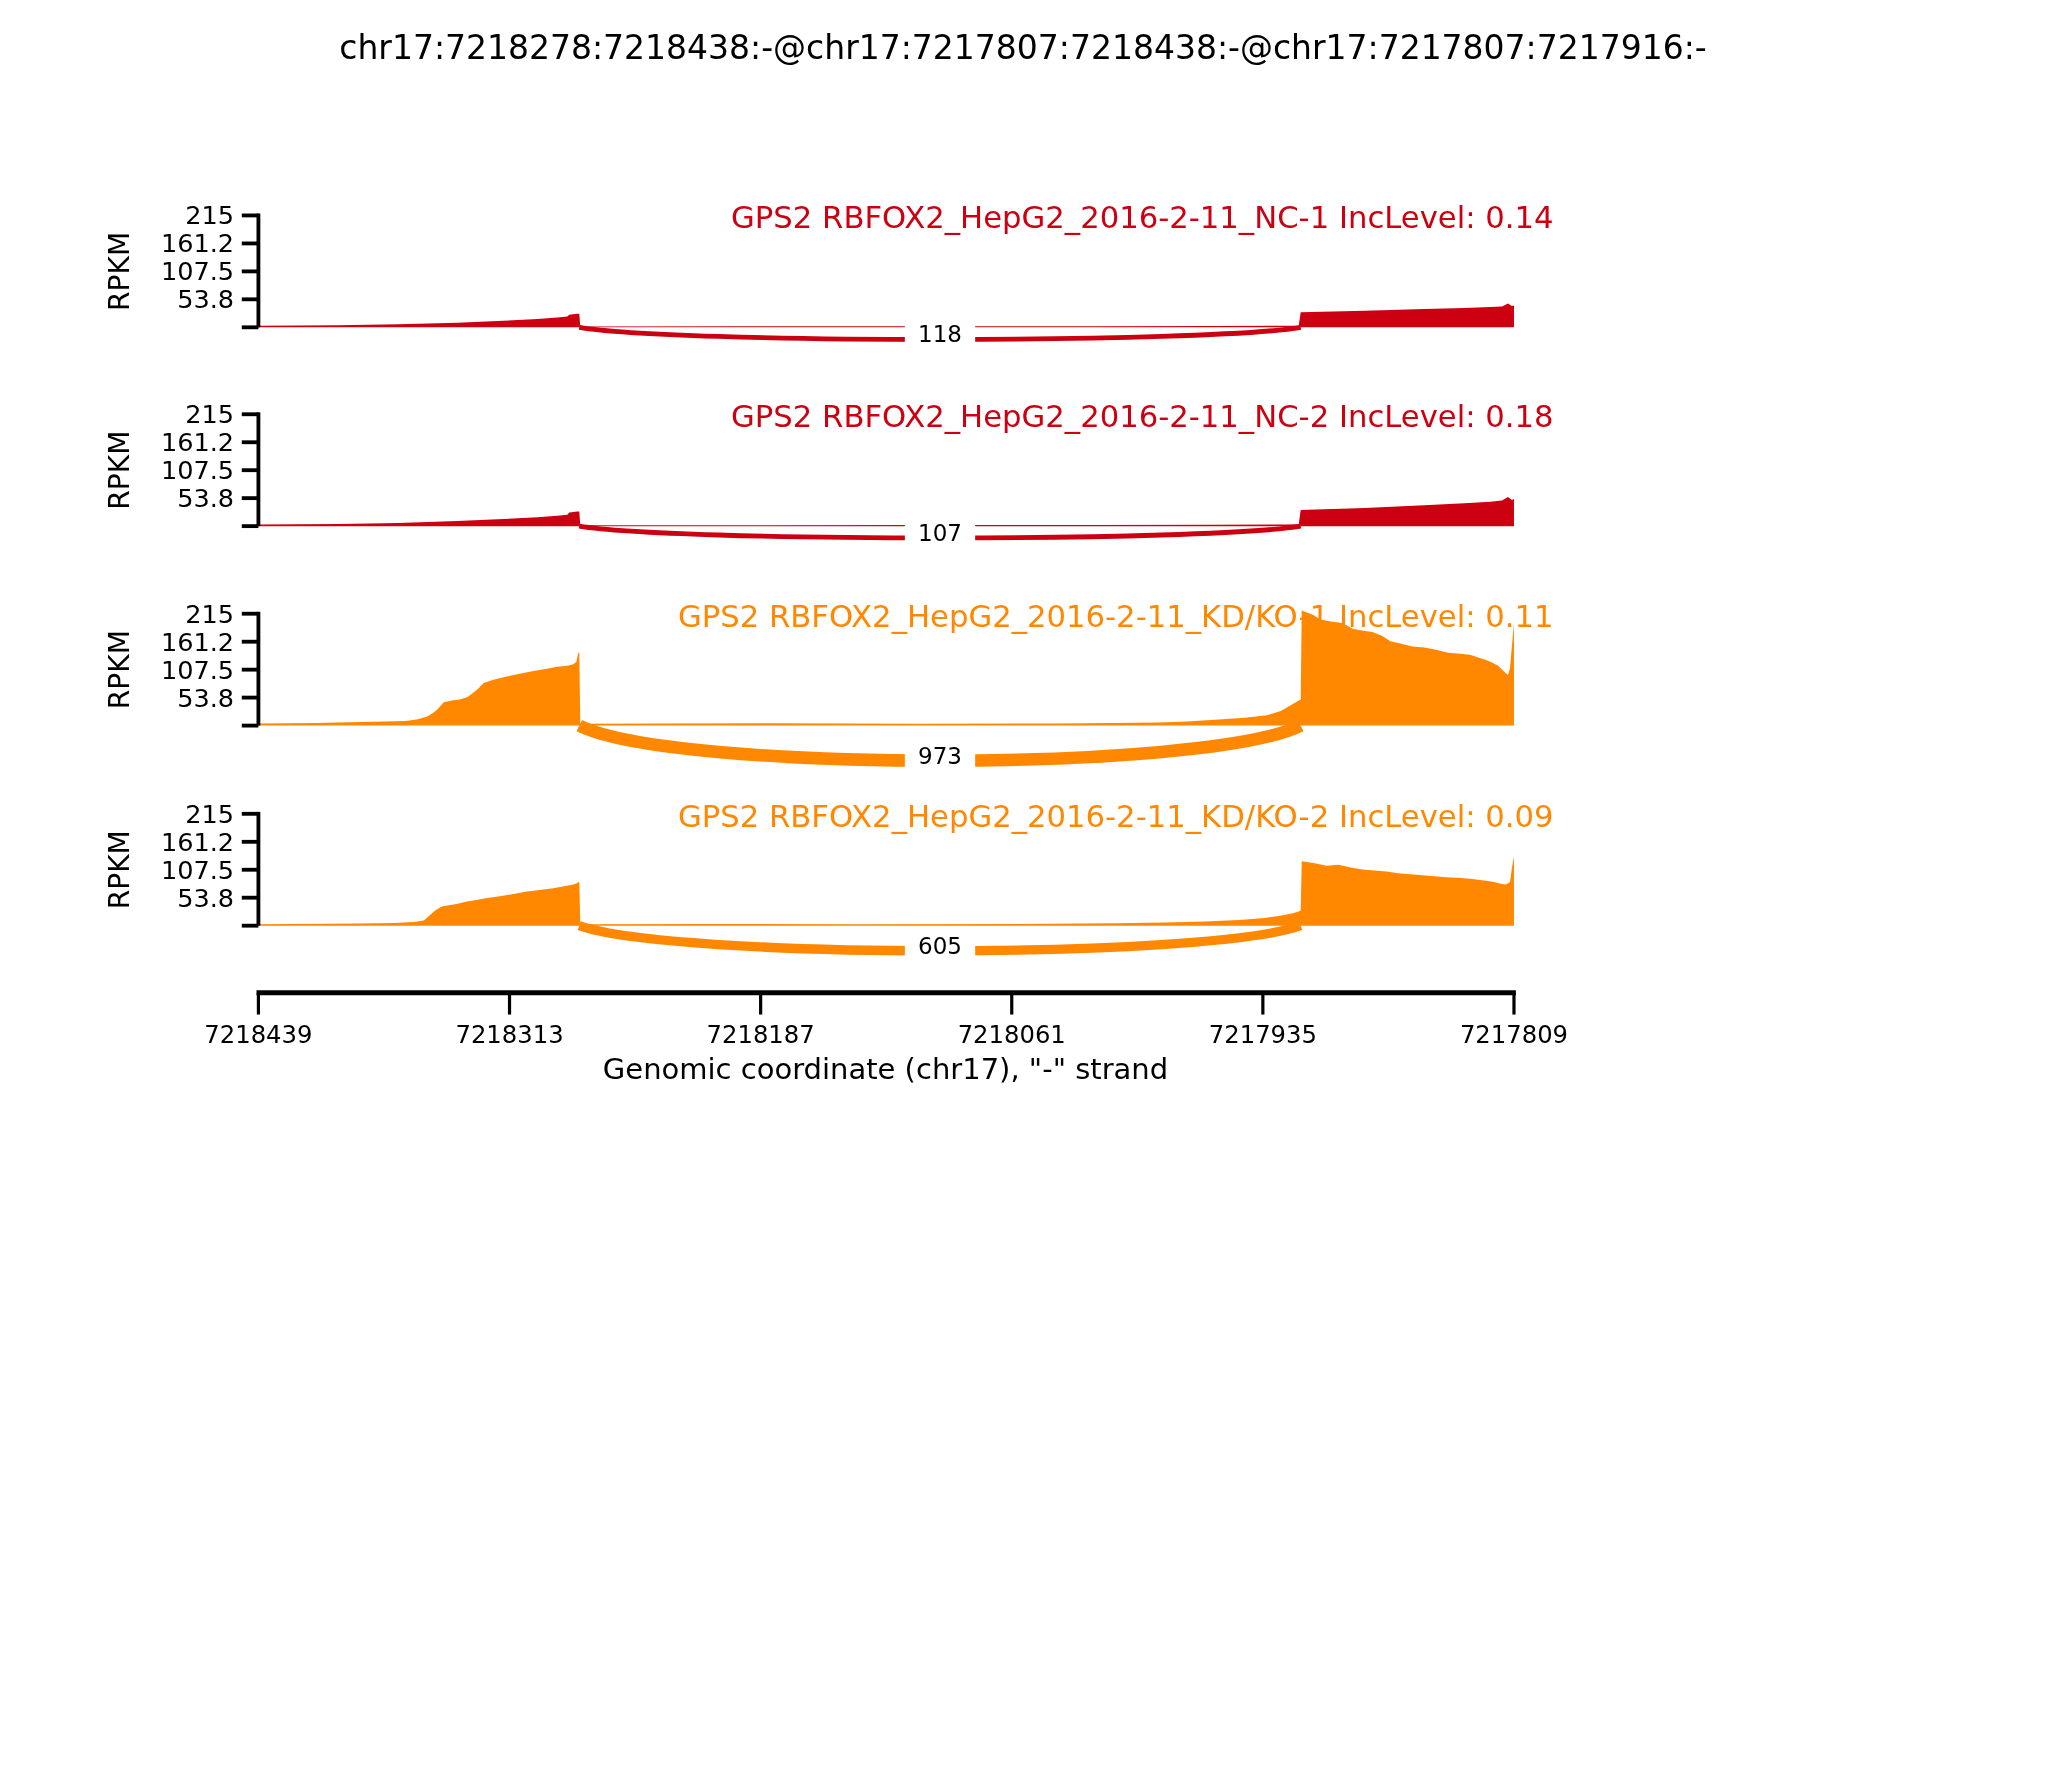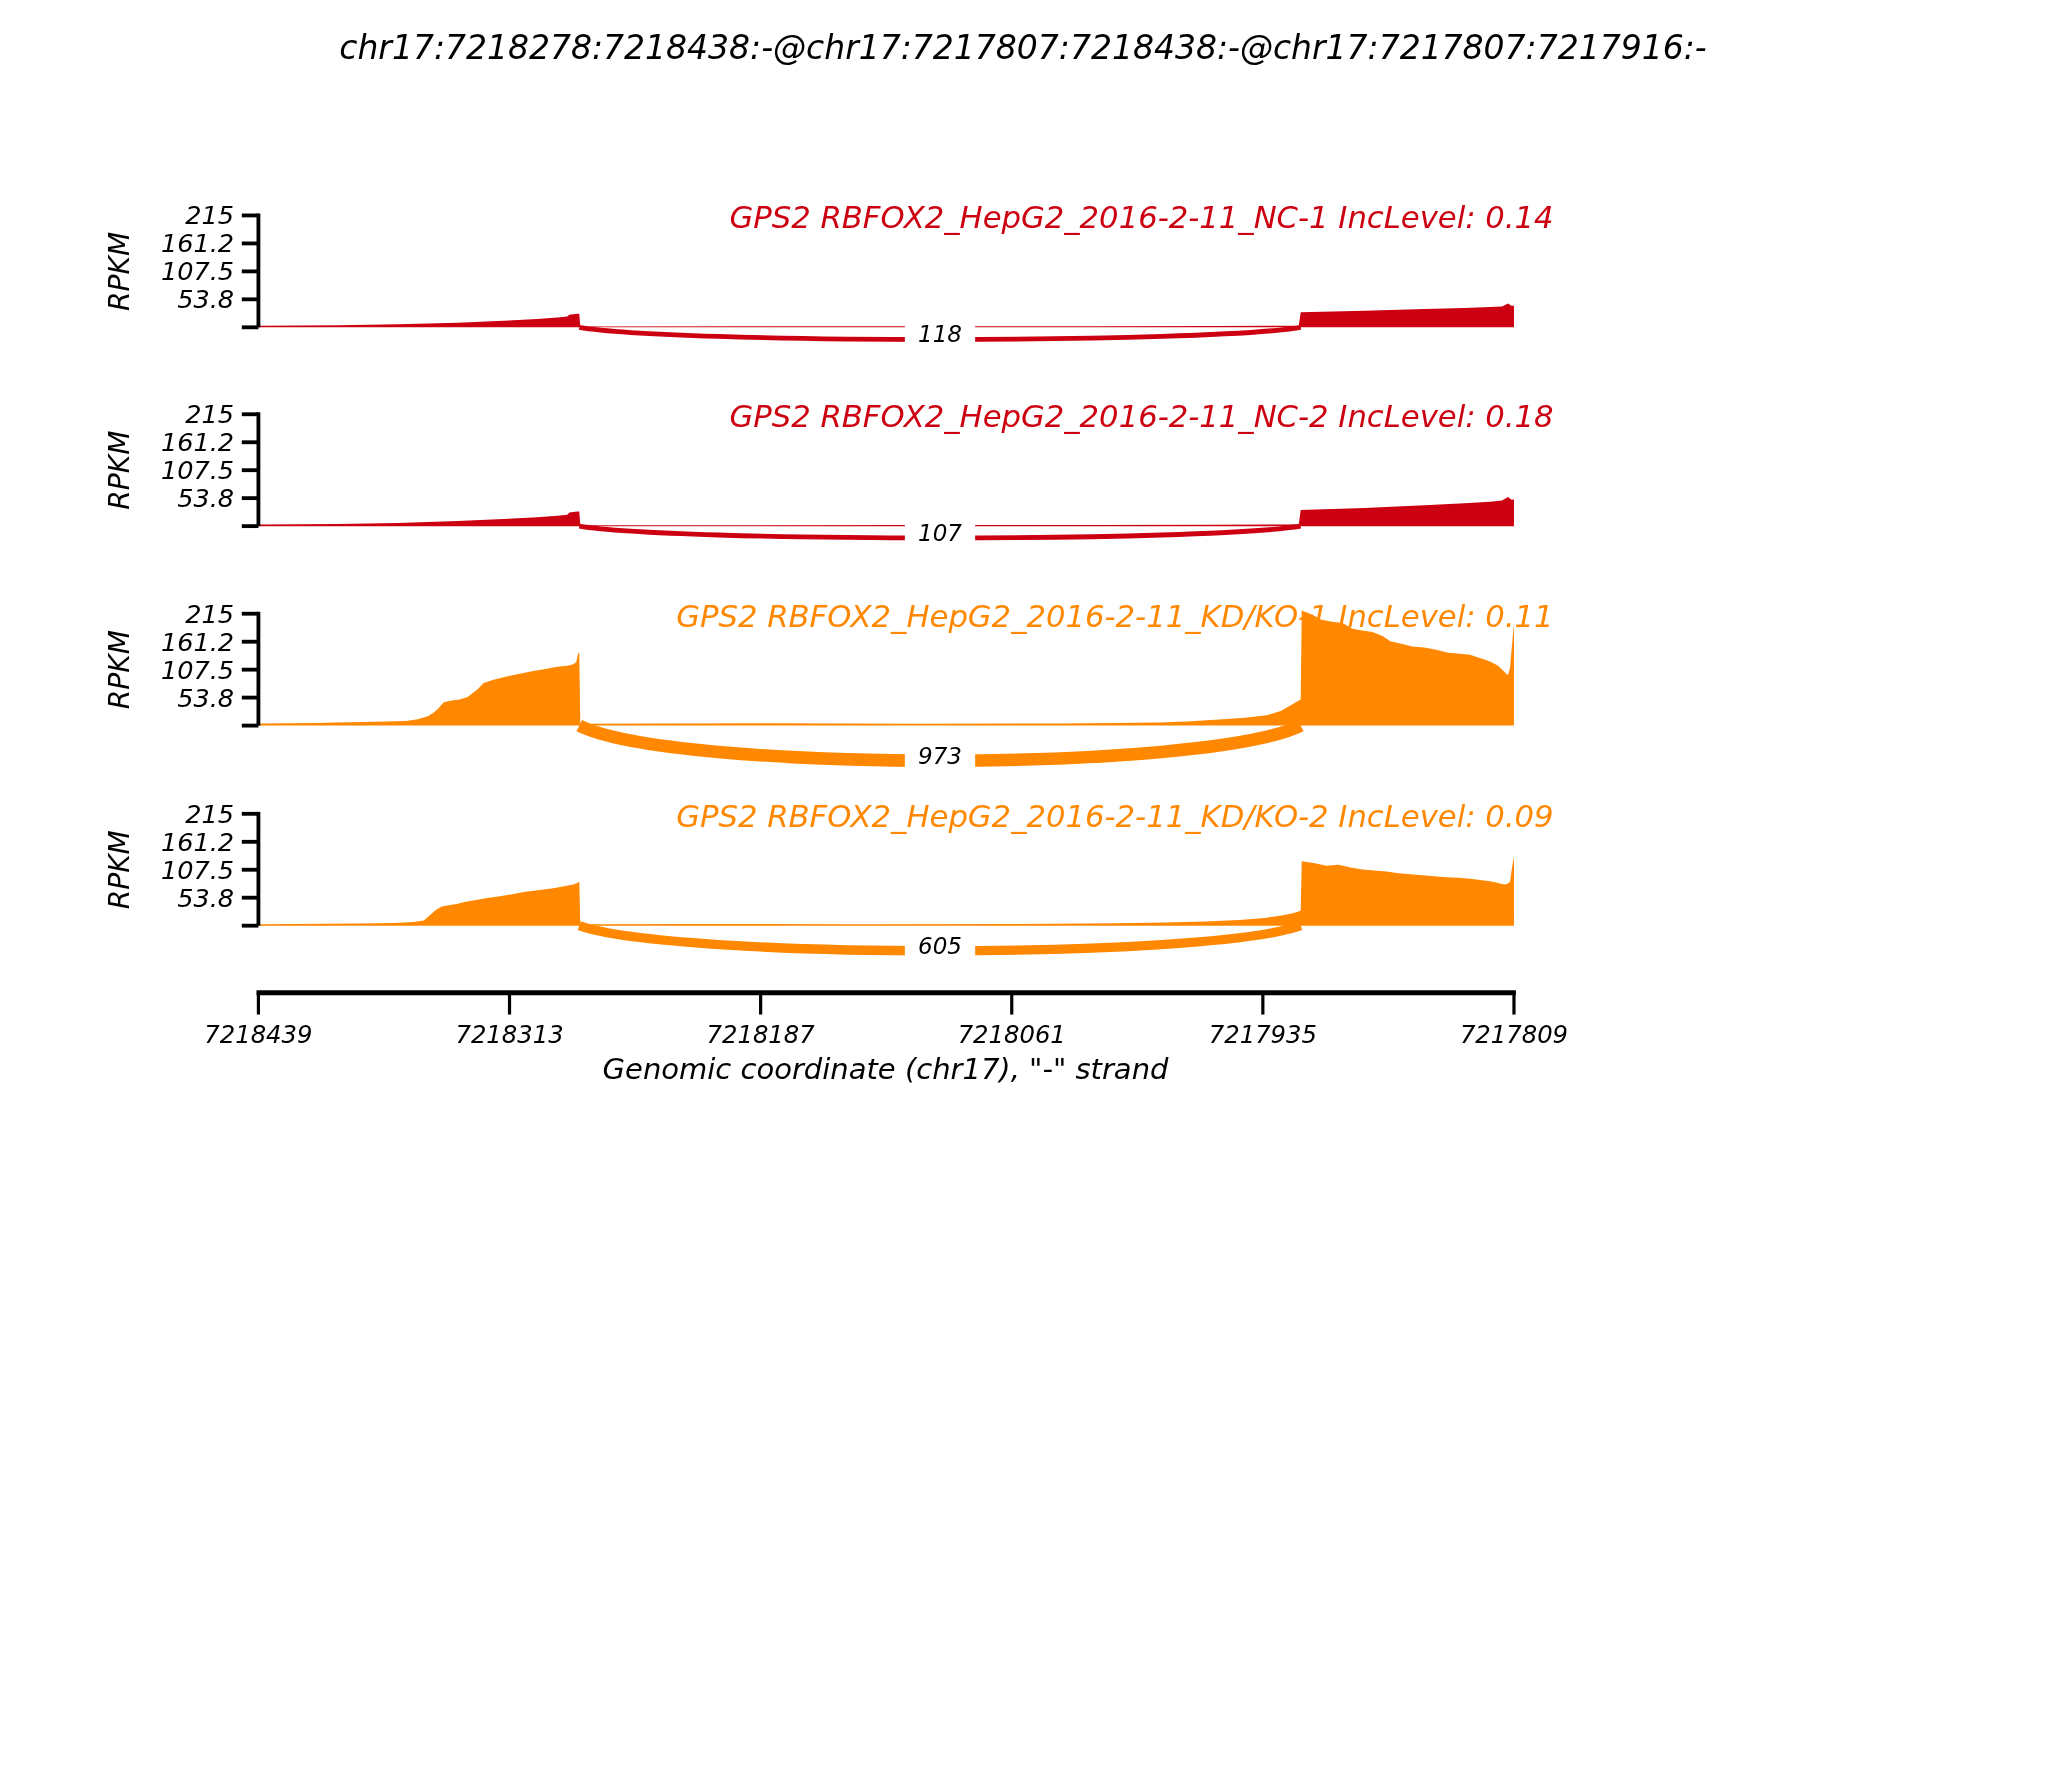--- a/index.html
+++ b/index.html
@@ -1,17 +1,17 @@
 <!DOCTYPE html>
 <html style="font-size:10.2px"><head>
 <meta charset="utf-8">
 <style>
   html,body{margin:0;padding:0;background:#ffffff;}
   .figure{position:relative;width:2046px;height:1319px;background:#ffffff;
-          font-family:"DejaVu Sans", sans-serif;overflow:hidden;font-style:italic;}
+          font-family:"DejaVu Sans", sans-serif;overflow:hidden;}
   .fig-title{position:absolute;top:28px;left:0;width:2046px;text-align:center;
              font-size:33px;color:#000;white-space:nowrap;}
   .xaxis-label{position:absolute;top:1052px;left:258px;width:1255px;text-align:center;
                font-size:29px;color:#000;}
   svg.canvas{position:absolute;top:0;left:0;}
   svg text{font-family:"DejaVu Sans", sans-serif;}
 </style>
 </head>
 <body>
 

